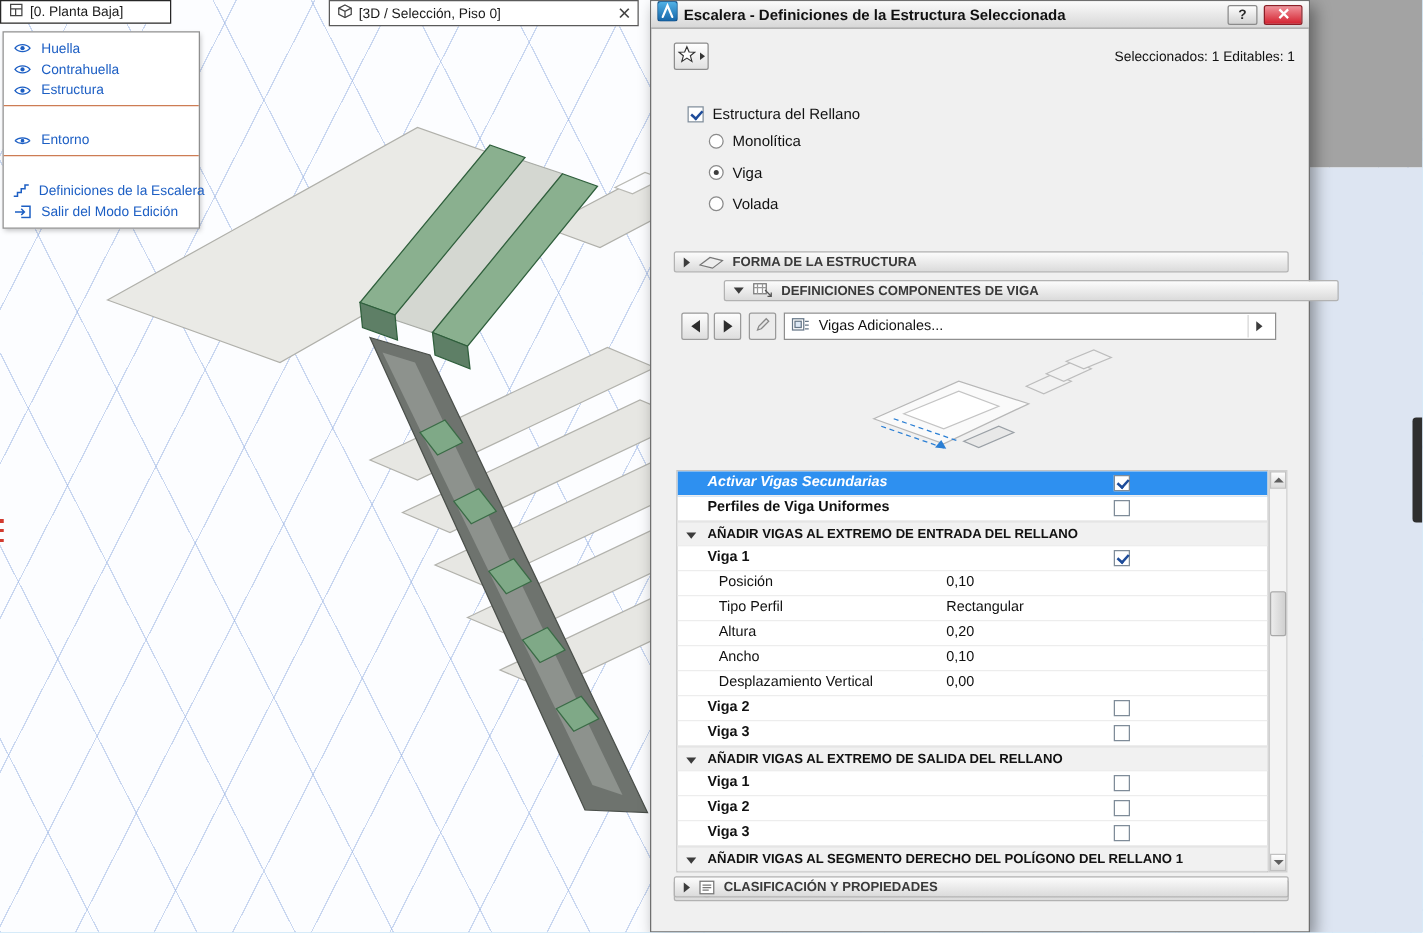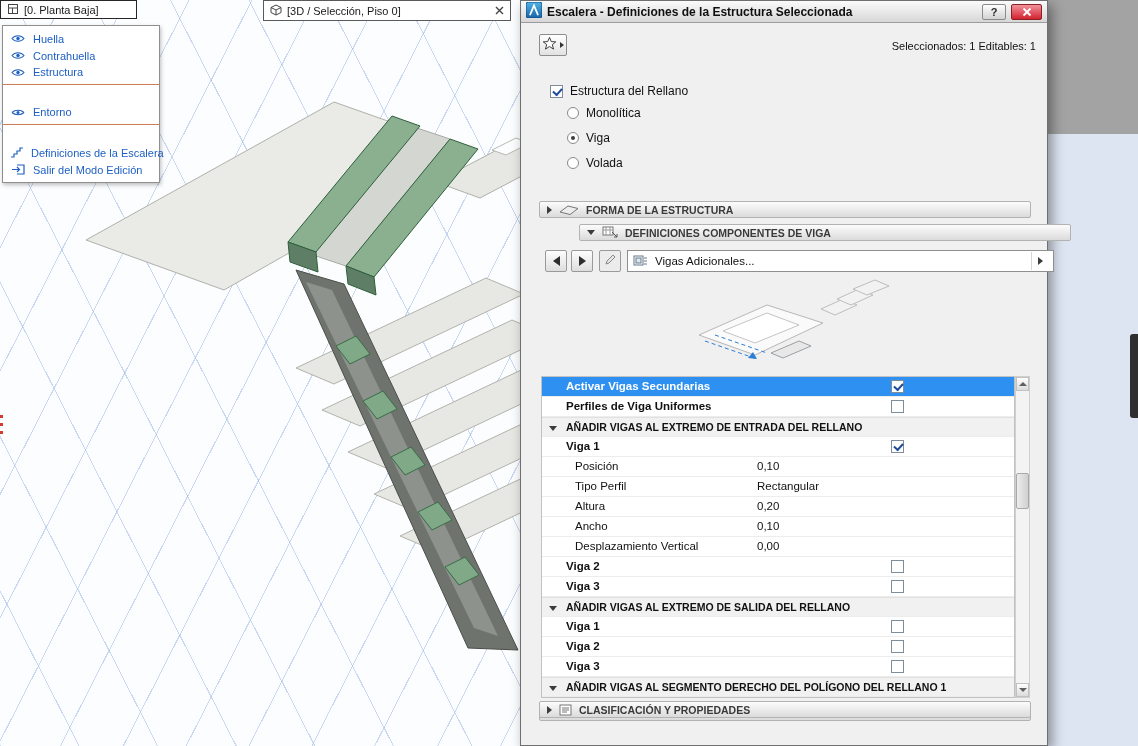--- a/index.html
+++ b/index.html
@@ -78,37 +78,37 @@
   .tri.right { border-left:5px solid #3c3c3c; border-top:4px solid transparent; border-bottom:4px solid transparent; }
   .tri.down  { border-top:5px solid #3c3c3c; border-left:4px solid transparent; border-right:4px solid transparent; }
   .tri.big.left  { border:0; border-right:7px solid #2d2d2d; border-top:5px solid transparent; border-bottom:5px solid transparent; }
   .tri.big.right { border:0; border-left:7px solid #2d2d2d; border-top:5px solid transparent; border-bottom:5px solid transparent; }
   .tri.sm.up   { border:0; border-bottom:4px solid #5f5f5f; border-left:4px solid transparent; border-right:4px solid transparent; }
   .tri.sm.down { border:0; border-top:4px solid #5f5f5f; border-left:4px solid transparent; border-right:4px solid transparent; }
 
   .navbtn { position:absolute; top:227px; width:22px; height:22px; background:linear-gradient(#fdfdfd,#dedede);
     border:1px solid #9a9a9a; border-radius:2px; display:flex; align-items:center; justify-content:center; }
   .navbtn.dis { background:#ececec; }
-  .dropdown { position:absolute; left:106px; top:227px; width:427px; height:22px; background:#fff;
+  .dropdown { position:absolute; left:106px; top:227px; width:394px; height:22px; background:#fff;
     border:1px solid #8f8f8f; display:flex; align-items:center; gap:7px; padding:0 5px; font-size:11.5px; }
   .ddarrow { margin-left:auto; width:17px; height:18px; display:flex; align-items:center; justify-content:center; border-left:1px solid #d6d6d6; }
 
   .preview { position:absolute; left:150px; top:256px; }
 
   .table { position:absolute; left:20px; top:353px; width:474px; height:322px; background:#fff;
     border:1px solid #c2c2c2; overflow:hidden; font-size:11.5px; }
   .trow { position:relative; height:20px; line-height:19px; border-bottom:1px solid #ededed; }
   .trow.group { background:#f1f1f1; border-top:1px solid #e1e1e1; font-size:10.5px; font-weight:bold; }
   .trow .g-tri { position:absolute; left:7px; top:8px; }
   .trow.group .t-label { position:absolute; left:24px; white-space:nowrap; }
   .trow.check .t-label { position:absolute; left:24px; font-weight:bold; }
   .trow.value .t-label { position:absolute; left:33px; }
   .trow .t-value { position:absolute; left:215px; }
   .trow .checkbox { position:absolute; left:349px; top:3px; }
-  .trow.selected { background:#2e90f0; color:#fff; }
+  .trow.selected { background:#2e90f0; color:#fff;font-style:italic; }
 
   .scrollbar { position:absolute; left:494px; top:353px; width:15px; height:322px; background:#f3f3f3; border:1px solid #cfcfcf; }
   .sb-up, .sb-down { position:absolute; left:0; width:13px; height:14px; background:linear-gradient(#fefefe,#dbdbdb);
     border:1px solid #c1c1c1; display:flex; align-items:center; justify-content:center; }
   .sb-up { top:0; } .sb-down { bottom:0; }
   .sb-thumb { position:absolute; left:0; top:96px; width:13px; height:36px;
     background:linear-gradient(90deg,#ececec,#d0d0d0); border:1px solid #a9a9a9; border-radius:2px; }
 </style>
 </head>
 <body>

